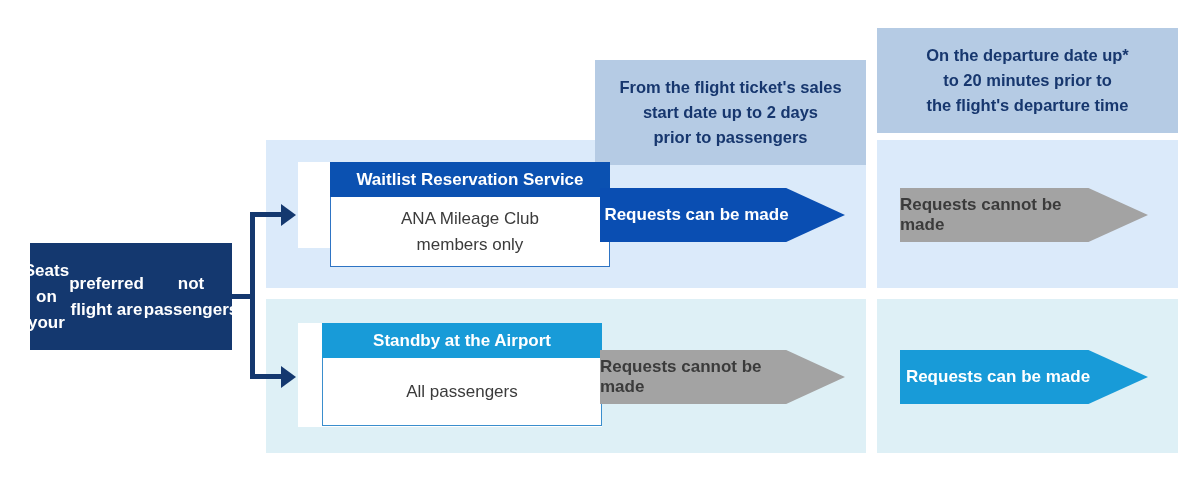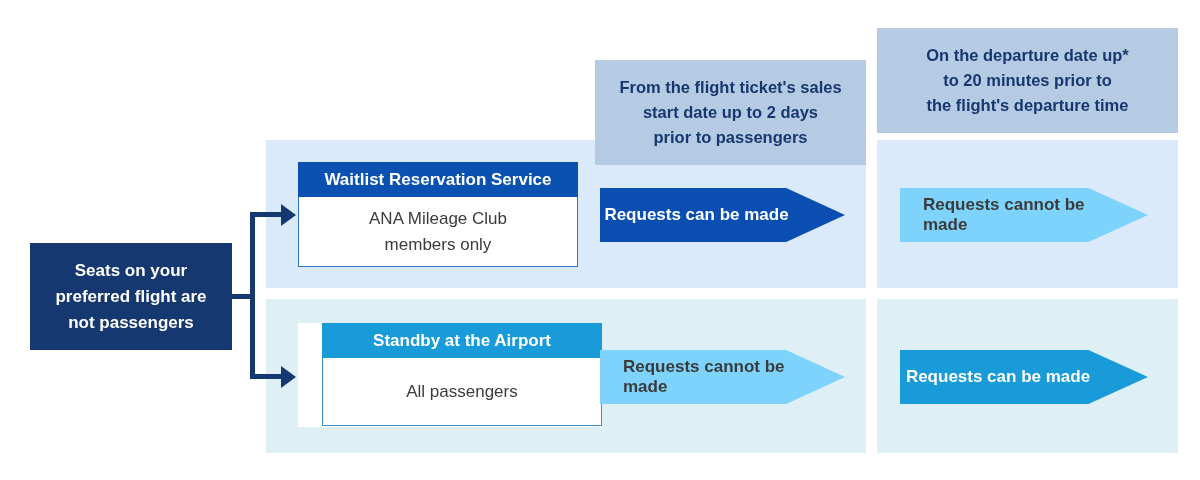--- a/index.html
+++ b/index.html
@@ -23,41 +23,41 @@
   .panel-r2 { background:#def0f6; }
   .p-r1c1 { left:266px; top:140px; width:600px; height:148px; }
   .p-r1c2 { left:877px; top:140px; width:301px; height:148px; }
   .p-r2c1 { left:266px; top:299px; width:600px; height:154px; }
   .p-r2c2 { left:877px; top:299px; width:301px; height:154px; }
 
   
   .source-box {
     left:30px; top:243px; width:202px; height:107px; background:#14386f;
     color:#ffffff; font-weight:bold; font-size:17px; line-height:26px;
-    display:flex; flex-direction:column; align-items:center; justify-content:center;
+    display:flex; flex-direction:row; align-items:center; justify-content:center;
     text-align:center;
   }
 
   
   .line-navy { background:#14386f; }
   .stub   { left:232px; top:294px; width:20px; height:5px; }
   .trunk  { left:250px; top:212px; width:5px;  height:167px; }
   .branch-top    { left:250px; top:212px; width:31px; height:5px; }
   .branch-bottom { left:250px; top:374px; width:31px; height:5px; }
   .arrowhead {
     width:0; height:0;
     border-top:11px solid transparent; border-bottom:11px solid transparent;
     border-left:15px solid #14386f;
   }
   .ah-top    { left:281px; top:204px; }
   .ah-bottom { left:281px; top:366px; }
 
   
   .service-box { background:#ffffff; }
-  .svc-waitlist { left:298px; top:162px; width:280px; height:86px; }
+  .svc-waitlist { left:298px; top:162px; width:280px; height:86px;padding-left:32px; }
   .svc-standby  { left:298px; top:323px; width:280px; height:104px;padding-left:24px; }
   .svc-header {
     height:35px; display:flex; align-items:center; justify-content:center;
     color:#ffffff; font-weight:bold; font-size:17px;
   }
   .svc-header-blue { background:#0b51b1; }
   .svc-header-cyan { background:#189bd8; }
   .svc-body {
     display:flex; flex-direction:column; align-items:center; justify-content:center;
     text-align:left; color:#3b3b3b; font-size:17px; line-height:26px;
@@ -68,21 +68,21 @@
 
   
   .badge {
     height:54px; display:flex; align-items:center; justify-content:center;
     padding-right:52px; box-sizing:border-box;
     font-weight:bold; font-size:17px;
     clip-path:polygon(0 0, 76% 0, 100% 50%, 76% 100%, 0 100%);
   }
   .badge-can-blue  { background:#0a4eb2; color:#ffffff; }
   .badge-can-cyan  { background:#189bd8; color:#ffffff; }
-  .badge-cannot    { background:#7dd3fc; color:#3b3b3b;padding-left:23px; }
+  .badge-cannot    { background:#a3a3a3; color:#3b3b3b; }
   .b-r1c1 { left:600px; top:188px; width:245px; }
   .b-r1c2 { left:900px; top:188px; width:248px; }
   .b-r2c1 { left:600px; top:350px; width:245px; }
   .b-r2c2 { left:900px; top:350px; width:248px; }
 </style>
 </head>
 <body>
 
 <div class="canvas">
 

